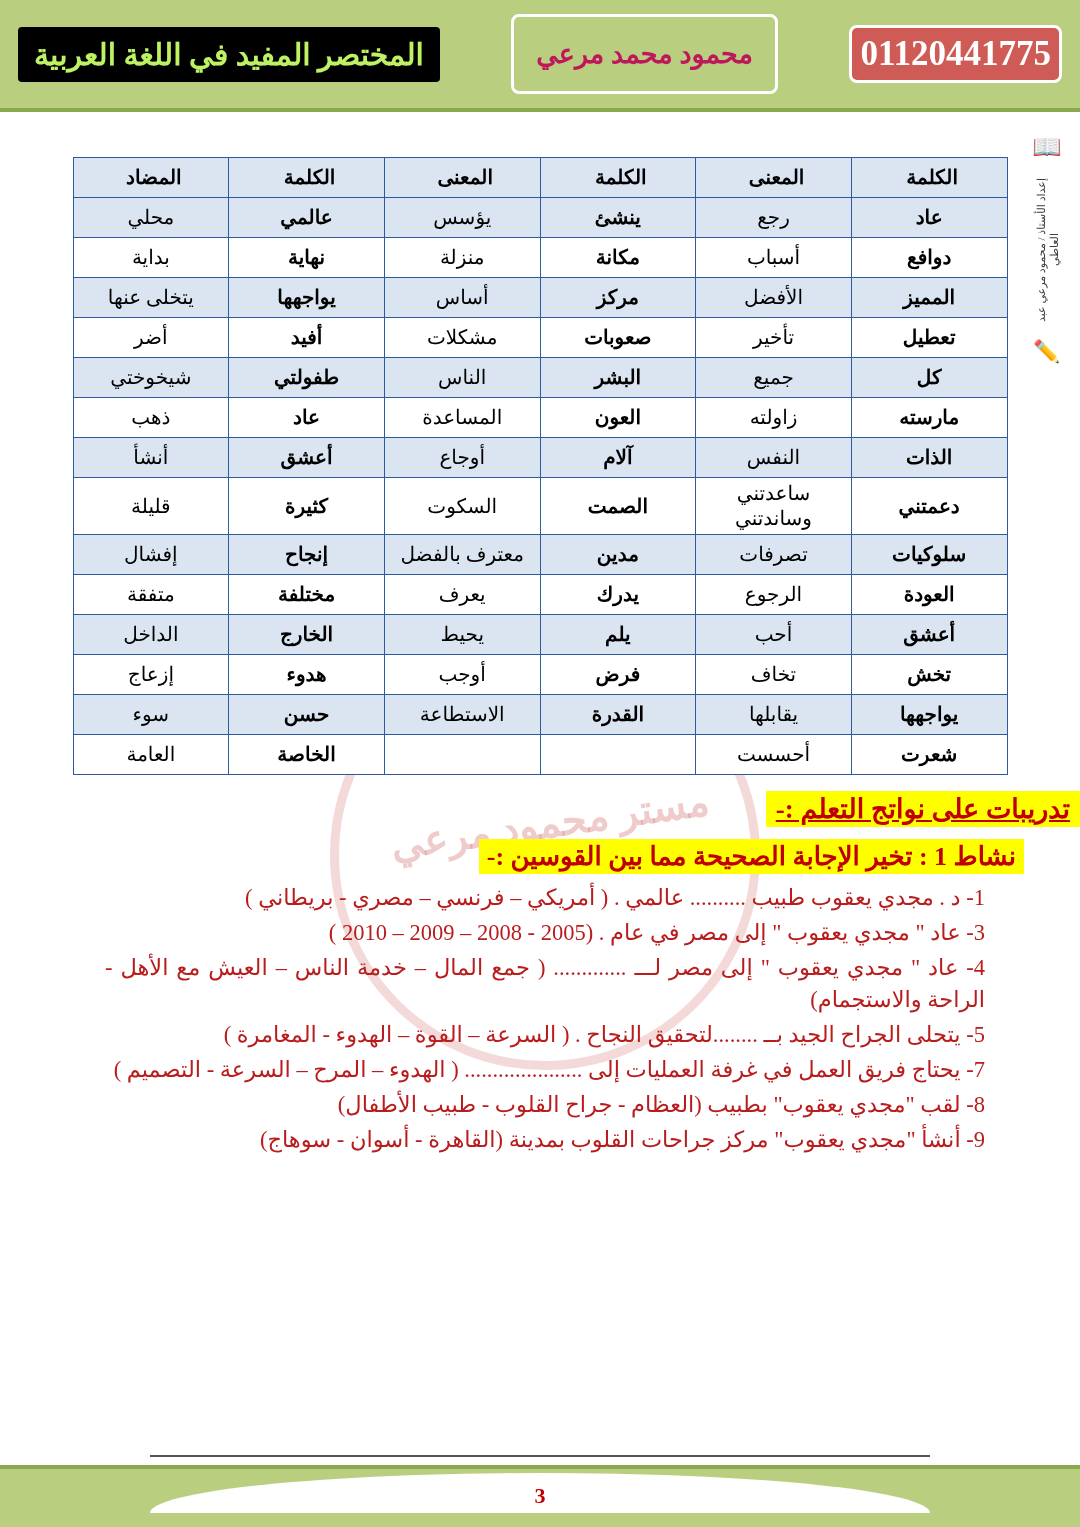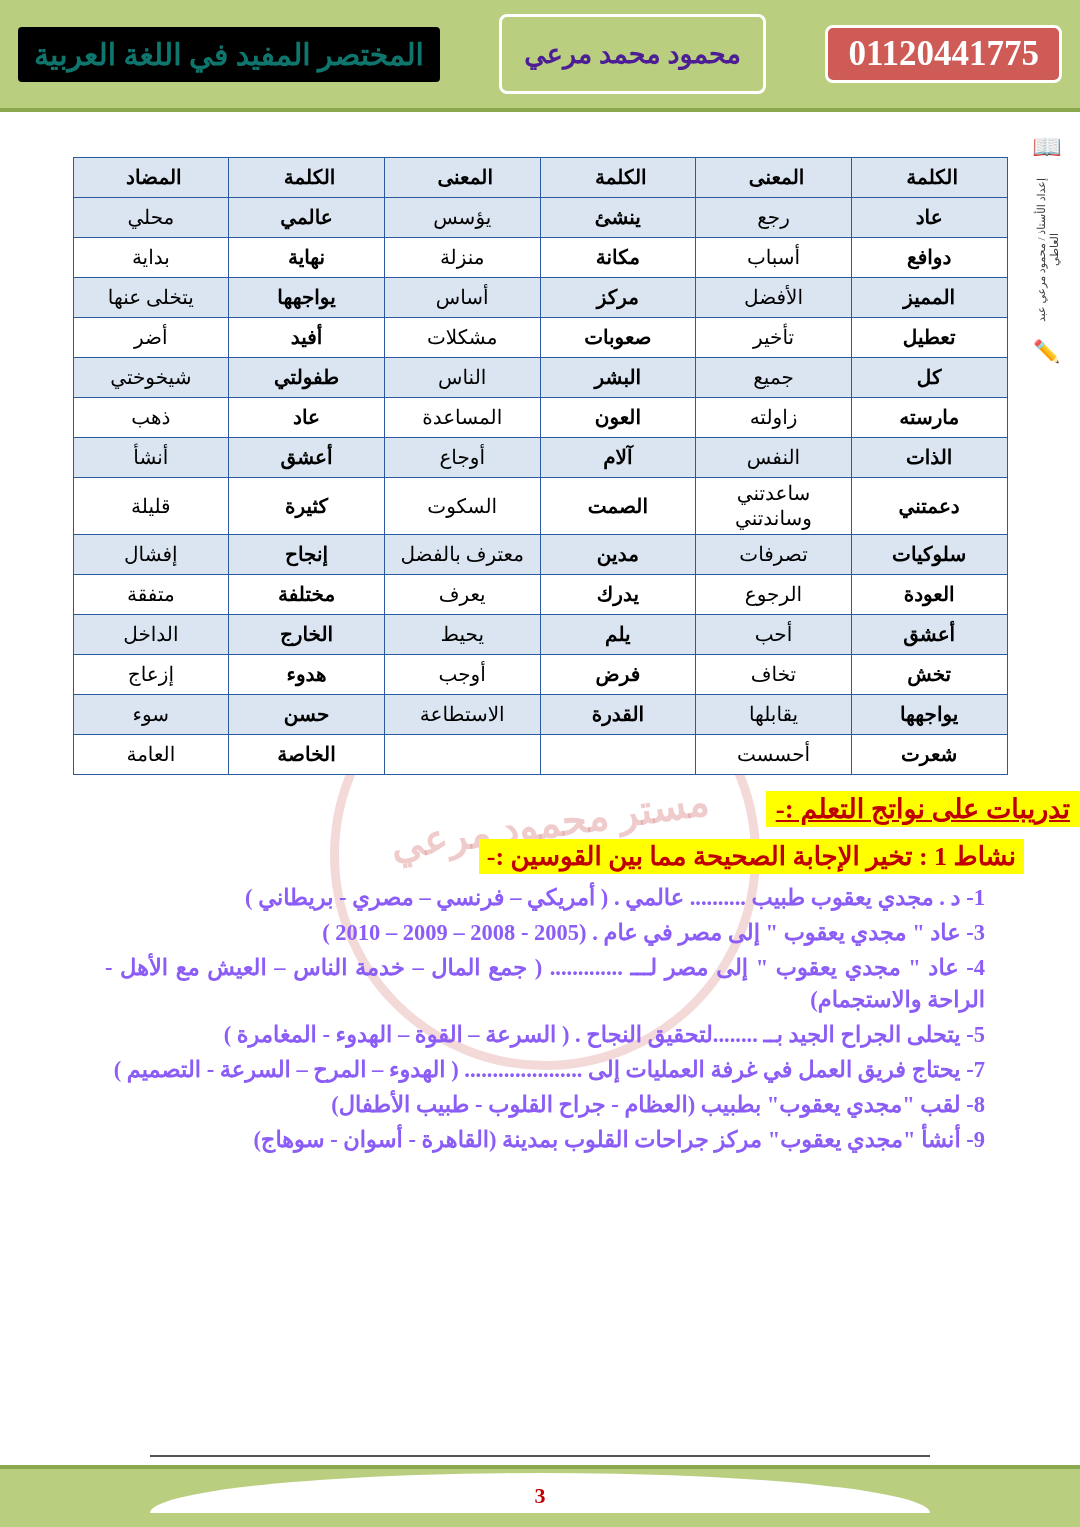--- a/index.html
+++ b/index.html
@@ -24,47 +24,47 @@
     background: #b9cf7f;
     border-bottom: 4px solid #8aa84e;
     display: flex;
     flex-direction: row;
     align-items: center;
     justify-content: space-between;
     padding: 0 18px;
   }
   .hdr-title {
     background: #000000;
-    color: #0f766e;
+    color: #bef264;
     font-weight: bold;
     font-size: 30px;
     padding: 10px 16px;
     border-radius: 4px;
     white-space: nowrap;
     letter-spacing: 0px;
   }
   .hdr-author {
     background: #b9cf7f;
-    color: #4c1d95;
+    color: #be185d;
     border: 3px solid #ffffff;
     border-radius: 8px;
     font-size: 27px;
     font-weight: bold;
     padding: 21px 22px;
     white-space: nowrap;
     text-align: center;
   }
   .hdr-phone {
     background: #cf5b56;
     color: #ffffff;
     border: 3px solid #ffffff;
     border-radius: 8px;
     font-size: 35px;
     font-weight: bold;
-    padding: 6px 20px;
+    padding: 6px 8px;
     font-family: "Liberation Serif", serif;
     direction: ltr;
     white-space: nowrap;
   }
 
   
   .side-strip {
     position: absolute;
     top: 135px;
     left: 1022px;
@@ -156,22 +156,22 @@
   
   .questions {
     width: 950px;
     margin: 0 auto;
     direction: rtl;
     text-align: right;
     padding: 0 30px 0 40px;
   }
   .q {
     font-size: 22.5px;
-    font-weight: bold;
-    color: #8b5cf6;
+    font-weight: normal;
+    color: #b91c1c;
     line-height: 1.42;
     margin: 0 0 3px 0;
     text-align: justify;
   }
 
   
   .watermark {
     position: absolute;
     top: 640px;
     left: 330px;

